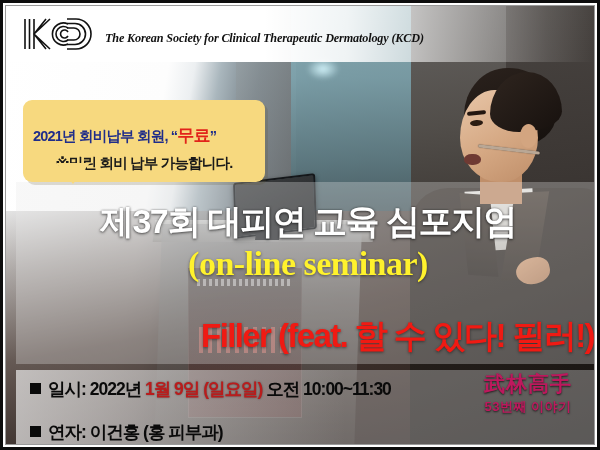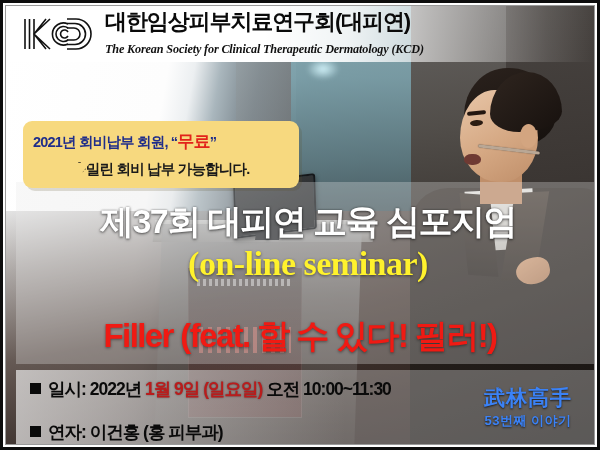--- a/index.html
+++ b/index.html
@@ -219,27 +219,26 @@
     letter-spacing:-1.1px;white-space:nowrap;
   }
   .org-en{
     font-family:"Liberation Serif","DejaVu Serif",serif;
     font-size:12.2px;font-weight:bold;font-style:italic;color:#111;
     letter-spacing:-.15px;white-space:nowrap;margin-top:10px;
   }
 
   
   .bubble{
-    position:absolute;left:17px;top:94px;width:276px;
+    position:absolute;left:17px;top:94px;width:242px;
     background:#f7d97f;
     border-radius:9px;
-    padding:9px 10px 9px 10px;
+    padding:24px 10px 9px 10px;
     box-sizing:border-box;
     box-shadow:3px 3px 0 rgba(90,80,40,.18);
-    margin-top:21px;
   }
   .bubble-tail{
     position:absolute;left:50px;top:157px;
     width:0;height:0;
     border-left:17px solid transparent;
     border-right:17px solid transparent;
     border-top:21px solid #f7d97f;
   }
   .bubble-l1{
     font-size:14.5px;font-weight:bold;color:#1f2d8a;
@@ -262,21 +261,21 @@
     text-shadow:0 1px 3px rgba(0,0,0,.55), 0 0 2px rgba(0,0,0,.4);
     line-height:1.12;
   }
   .title-en{
     font-family:"Liberation Serif","DejaVu Serif",serif;
     font-size:34px;font-weight:bold;color:#fff22d;
     letter-spacing:-.5px;line-height:1.2;margin-top:4px;
     text-shadow:0 1px 3px rgba(0,0,0,.5);
   }
   .title-red{
-    position:absolute;left:0;top:308px;width:100%;text-align:center;
+    position:absolute;left:0;top:308px;width:100%;text-align:right;
     font-size:33px;font-weight:bold;color:#f01a13;
     letter-spacing:-1.6px;
     text-shadow:0 1px 3px rgba(0,0,0,.45);
   }
 
   
   .details{
     position:absolute;left:24px;top:374px;
   }
   .detail-row{
@@ -285,21 +284,21 @@
   }
   .detail-row + .detail-row{margin-top:24px;}
   .sq{
     display:inline-block;width:11px;height:11px;background:#0a0a0a;
     margin-right:7px;vertical-align:1px;
   }
   .hl{color:#b91c1c;text-shadow:0 0 2px rgba(0,0,0,.45);}
 
   
   .stamp{
-    position:absolute;right:22px;bottom:14px;text-align:center;color:#3b82f6;
+    position:absolute;right:22px;bottom:28px;text-align:center;color:#be185d;
   }
   .stamp-cn{
     font-family:"Liberation Serif","DejaVu Serif",serif;
     font-size:21px;font-weight:bold;letter-spacing:1px;line-height:1;
     text-shadow:0 1px 2px rgba(0,0,0,.7);
   }
   .stamp-ko{
     font-size:13px;font-weight:bold;letter-spacing:.5px;margin-top:3px;
     text-shadow:0 1px 2px rgba(0,0,0,.7);
   }
@@ -359,21 +358,20 @@
           <path d="M48 13 a7.5 7.5 0 1 0 0 12"></path>
           <path d="M48 17 a4 4 0 1 0 0 4"></path>
 
           <path d="M47 4 L56 4 a15 15 0 0 1 0 30 L47 34"></path>
           <path d="M47 8.5 L55 8.5 a10.5 10.5 0 0 1 0 21 L47 29.5"></path>
           <path d="M47 13 L54 13 a6 6 0 0 1 0 12 L47 25"></path>
         </g>
       </svg>
     </div>
     <div class="org">
-      <div class="org-ko">대한임상피부치료연구회(대피연)</div>
       <div class="org-en">The Korean Society for Clinical Therapeutic Dermatology (KCD)</div>
     </div>
   </div>
 
   <div class="bubble">
     <div class="bubble-l1"><span>2021년 회비납부 회원, “</span><span class="free">무료</span><span>”</span></div>
     <div class="bubble-l2">※밀린 회비 납부 가능합니다.</div>
   </div>
   <div class="bubble-tail"></div>
 

